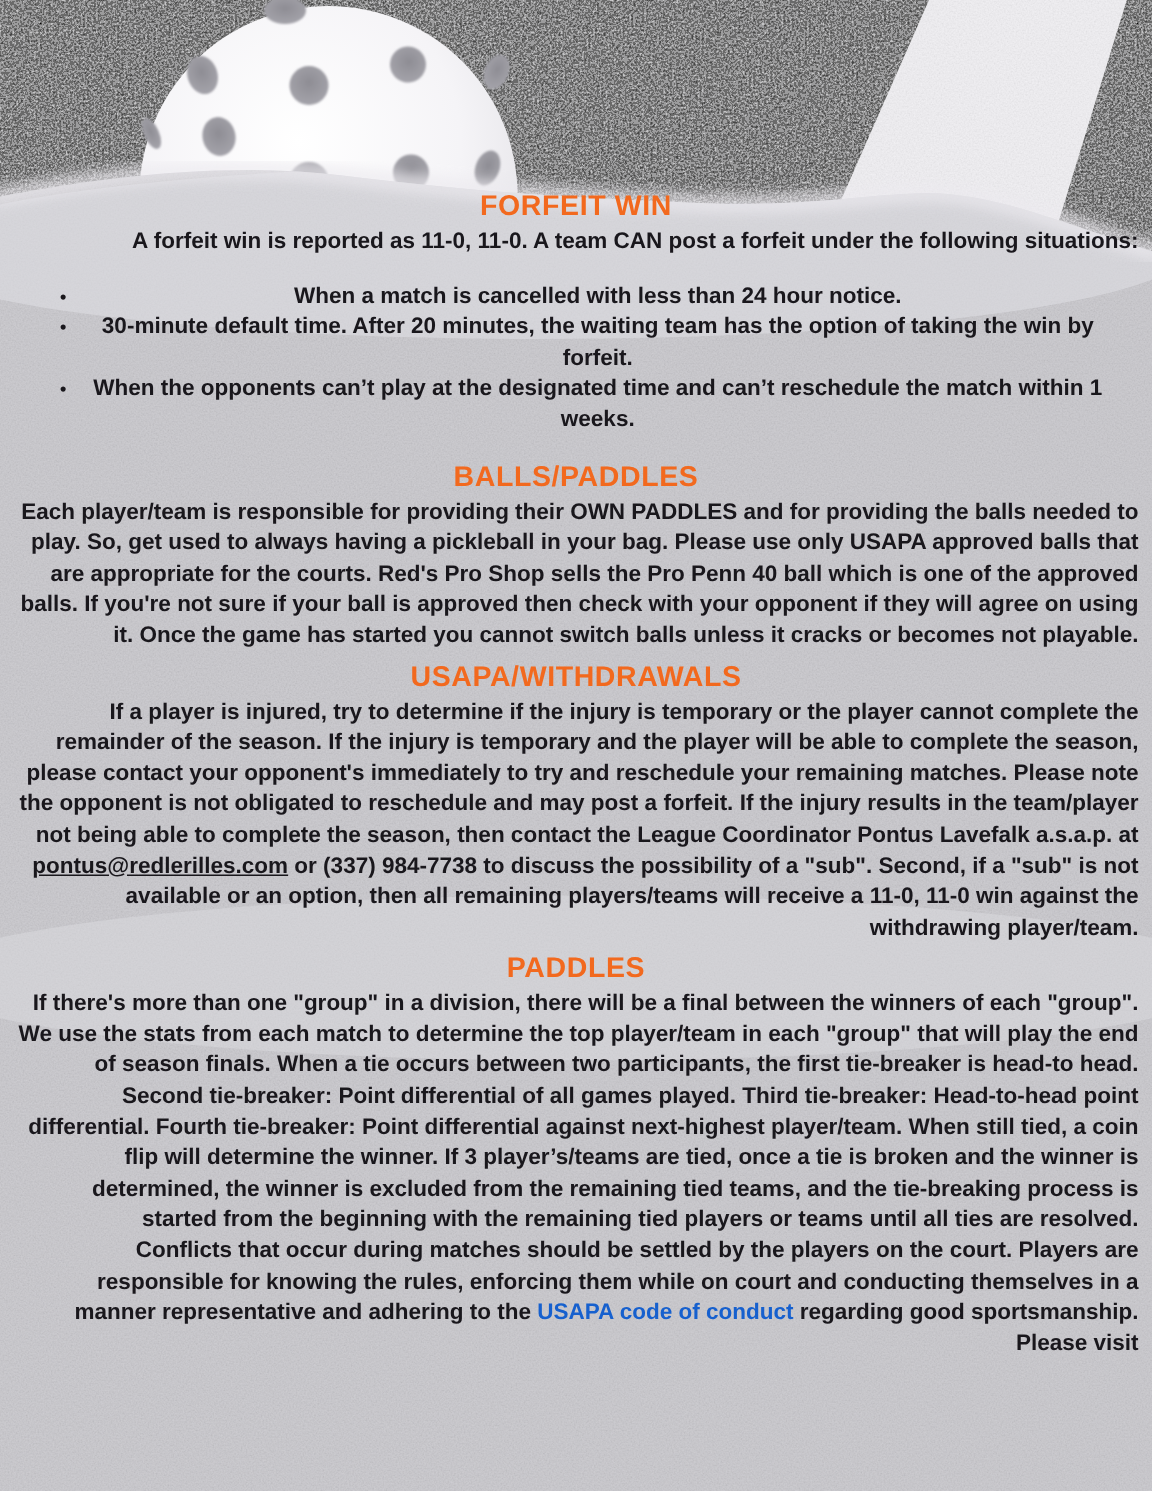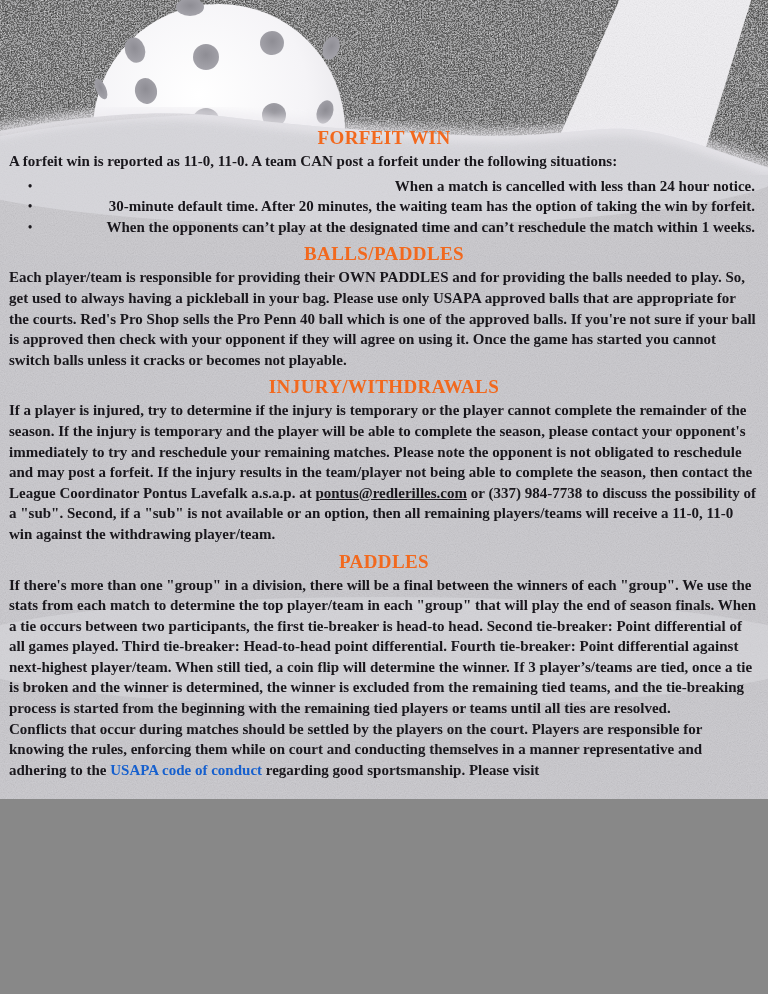--- a/index.html
+++ b/index.html
@@ -3,38 +3,38 @@
 <meta charset="utf-8">
 <style>
   :root{
     --accent-orange:#f2691e;
     --link-blue:#1660ce;
     --text-color:#19171c;
     --concrete:#c9c8cd;
   }
   html,body{margin:0;padding:0;background:#888;}
   .page{
-    position:relative;width:768px;height:799px;overflow:hidden;
+    position:relative;width:768px;height:994px;overflow:hidden;
     background:var(--concrete);
-    font-family:Liberation Serif, serif;
+    font-family:Liberation Sans, sans-serif;
     margin:0 auto;
   }
   .bg{position:absolute;left:0;top:0;width:768px;height:994px;z-index:0;}
   .content{
     position:absolute;left:0;top:121px;width:768px;box-sizing:border-box;
     padding:0 9px;z-index:2;color:var(--text-color);font-weight:bold;
   }
   .sec h2{
     margin:5px 0 2px;font-size:19px;line-height:23px;text-align:center;
     color:var(--accent-orange);letter-spacing:0.4px;font-weight:bold;
   }
-  .sec p{margin:0;font-size:15px;line-height:20.6px;text-align:left;font-weight:bold;}
+  .sec p{margin:0;font-size:15px;line-height:20.6px;text-align:right;font-weight:bold;}
   .sec p.intro{margin:0 0 0 0;}
   .bullets{
-    margin:4px;padding:0 0 0 15px;list-style:none;text-align:right;
+    margin:16px;padding:0 0 0 15px;list-style:none;text-align:center;
     font-size:15px;line-height:20.6px;
   }
   .bullets li{position:relative;padding-left:14px;}
   .bullets li::before{
     content:"\2022";position:absolute;left:0;top:0;font-size:12px;color:var(--text-color);
   }
   .seg-email{color:var(--text-color);text-decoration:underline;cursor:pointer;}
   .seg-blue{color:var(--link-blue);cursor:pointer;}
 </style>
 </head>
@@ -131,21 +131,21 @@
           <li>When the opponents can’t play at the designated time and can’t reschedule the match within 1 weeks.</li>
         </ul>
     </section>
 
     <section class="sec">
       <h2>BALLS/PADDLES</h2>
       <p><span>Each player/team is responsible for providing their OWN PADDLES and for providing the balls needed to play. So, get used to always having a pickleball in your bag. Please use only USAPA approved balls that are appropriate for the courts. Red's Pro Shop sells the Pro Penn 40 ball which is one of the approved balls. If you're not sure if your ball is approved then check with your opponent if they will agree on using it. Once the game has started you cannot switch balls unless it cracks or becomes not playable.</span></p>
     </section>
 
     <section class="sec">
-      <h2>INJURY/WITHDRAWALS</h2>
+      <h2>USAPA/WITHDRAWALS</h2>
       <p><span>If a player is injured, try to determine if the injury is temporary or the player cannot complete the remainder of the season. If the injury is temporary and the player will be able to complete the season, please contact your opponent's immediately to try and reschedule your remaining matches. Please note the opponent is not obligated to reschedule and may post a forfeit. If the injury results in the team/player not being able to complete the season, then contact the League Coordinator Pontus Lavefalk a.s.a.p. at </span><span class="seg-email">pontus@redlerilles.com</span><span> or (337) 984-7738 to discuss the possibility of a "sub". Second, if a "sub" is not available or an option, then all remaining players/teams will receive a 11-0, 11-0 win against the withdrawing player/team.</span></p>
     </section>
 
     <section class="sec">
       <h2>PADDLES</h2>
       <p><span>If there's more than one "group" in a division, there will be a final between the winners of each "group". We use the stats from each match to determine the top player/team in each "group" that will play the end of season finals. When a tie occurs between two participants, the first tie-breaker is head-to head. Second tie-breaker: Point differential of all games played. Third tie-breaker: Head-to-head point differential. Fourth tie-breaker: Point differential against next-highest player/team. When still tied, a coin flip will determine the winner. If 3 player’s/teams are tied, once a tie is broken and the winner is determined, the winner is excluded from the remaining tied teams, and the tie-breaking process is started from the beginning with the remaining tied players or teams until all ties are resolved.</span></p>
     </section>
 
     <section class="sec">
       <p><span>Conflicts that occur during matches should be settled by the players on the court. Players are responsible for knowing the rules, enforcing them while on court and conducting themselves in a manner representative and adhering to the </span><span class="seg-blue">USAPA code of conduct</span><span> regarding good sportsmanship. Please visit </span></p>

